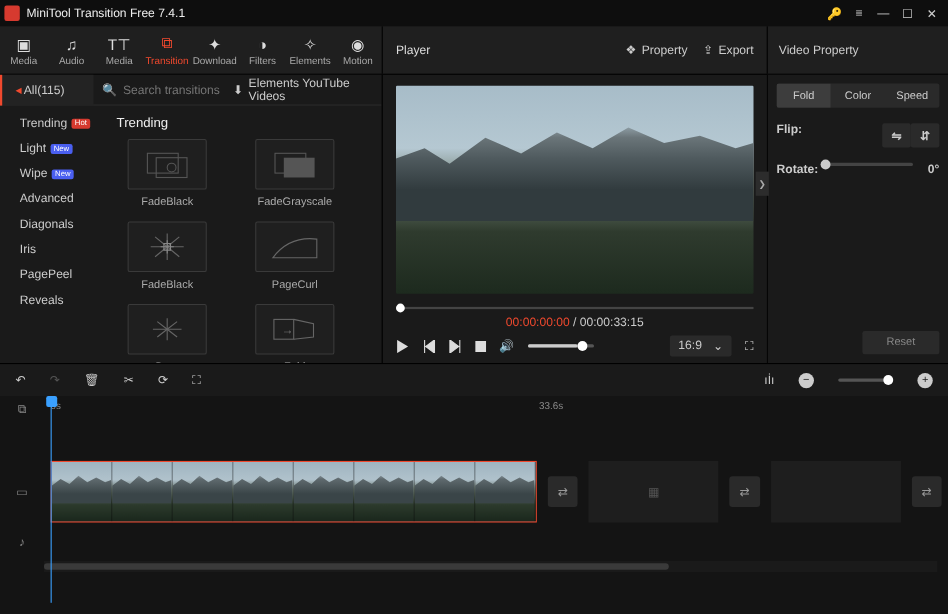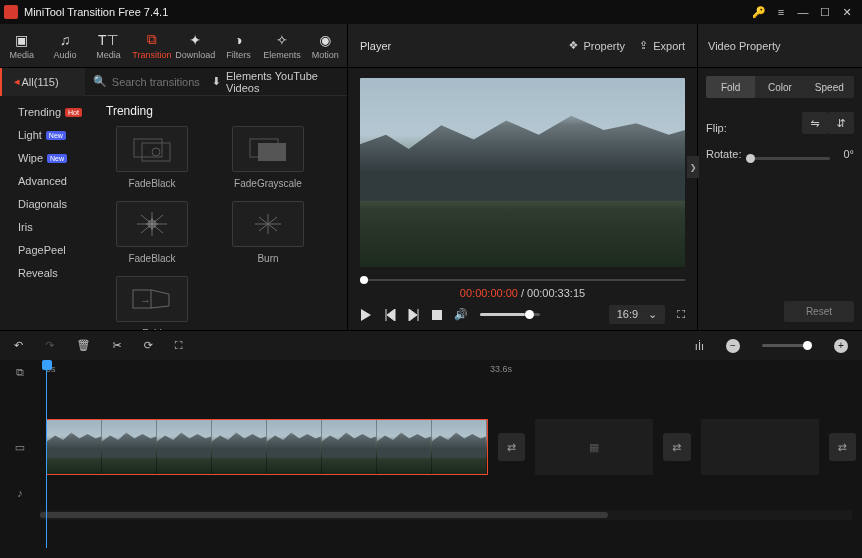--- a/index.html
+++ b/index.html
@@ -55,21 +55,21 @@
 .pc { cursor:pointer; color:#ddd; display:flex; align-items:center; }
 .vol-track { width:60px; height:3px; background:#555; position:relative; border-radius:2px; }
 .vol-track .fill { position:absolute; left:0; top:0; bottom:0; width:75%; background:#ccc; border-radius:2px; }
 .vol-track .kn { position:absolute; top:-3px; left:75%; width:9px; height:9px; background:#fff; border-radius:50%; }
 .spacer { flex:1; }
 .ratio { background:#2a2a2a; padding:3px 8px; border-radius:2px; display:flex; gap:10px; cursor:pointer; font-size:10px; }
 .prop-panel { width:165px; background:#1a1a1a; border-left:1px solid #000; padding:8px 8px 0; display:flex; flex-direction:column; }
 .seg { display:flex; background:#2a2a2a; border-radius:2px; overflow:hidden; height:22px; }
 .seg div { flex:1; display:flex; align-items:center; justify-content:center; cursor:pointer; font-size:10px; color:#ccc; }
 .seg div.active { background:#3d3d3d; }
-.prow { display:flex; align-items:flex-end; margin-top:14px; gap:0; }
+.prow { display:flex; align-items:flex-start; margin-top:14px; gap:0;font-weight:bold; }
 .prow .pl { width:40px; color:#ccc; }
 .ibox { width:26px; height:22px; background:#2a2a2a; border-radius:2px; display:flex; align-items:center; justify-content:center; cursor:pointer; font-size:11px; }
 .rot-track { flex:1; height:3px; background:#444; position:relative; border-radius:2px; }
 .rot-track .kn { position:absolute; left:0; top:-3px; width:9px; height:9px; background:#ccc; border-radius:50%; }
 .rv { width:24px; text-align:right; color:#ccc; }
 .reset-btn { margin-top:auto; margin-bottom:8px; align-self:flex-end; background:#2a2a2a; padding:5px 22px; border-radius:2px; cursor:pointer; color:#888; font-size:10px;}
 .tl-tools { height:30px; background:#1a1a1a; border-top:1px solid #000; display:flex; align-items:center; padding:0 14px; gap:22px; }
 .tt { cursor:pointer; color:#ccc; }
 .tl-tools .spacer { flex:1; }
 .zoom-track { width:50px; height:3px; background:#555; position:relative; border-radius:2px; }
@@ -243,20 +243,28 @@
                     <line x1="25" y1="16" x2="14" y2="25"></line>
                     <line x1="25" y1="16" x2="36" y2="25"></line>
                   </g>
                   <path d="M22 13 L28 13 L28 19 L22 19 Z M25 10 L25 22 M19 16 L31 16" stroke="#888" fill="none"></path>
                 </svg>
               </div>
               <div class="tl">FadeBlack</div>
             </div>
           <div class="thumb">
               <div class="box">
+                <svg width="50" height="30">
+                  <path d="M5 25 Q 20 5 45 8 L45 25 Z" fill="none" stroke="#666"></path>
+                </svg>
+              </div>
+              <div class="tl">PageCurl</div>
+            </div>
+          <div class="thumb">
+              <div class="box">
                 <svg width="50" height="32">
                   <g stroke="#666">
                     <line x1="25" y1="16" x2="25" y2="6"></line>
                     <line x1="25" y1="16" x2="25" y2="26"></line>
                     <line x1="25" y1="16" x2="12" y2="16"></line>
                     <line x1="25" y1="16" x2="38" y2="16"></line>
                     <line x1="25" y1="16" x2="16" y2="9"></line>
                     <line x1="25" y1="16" x2="34" y2="9"></line>
                     <line x1="25" y1="16" x2="16" y2="23"></line>
                     <line x1="25" y1="16" x2="34" y2="23"></line>

